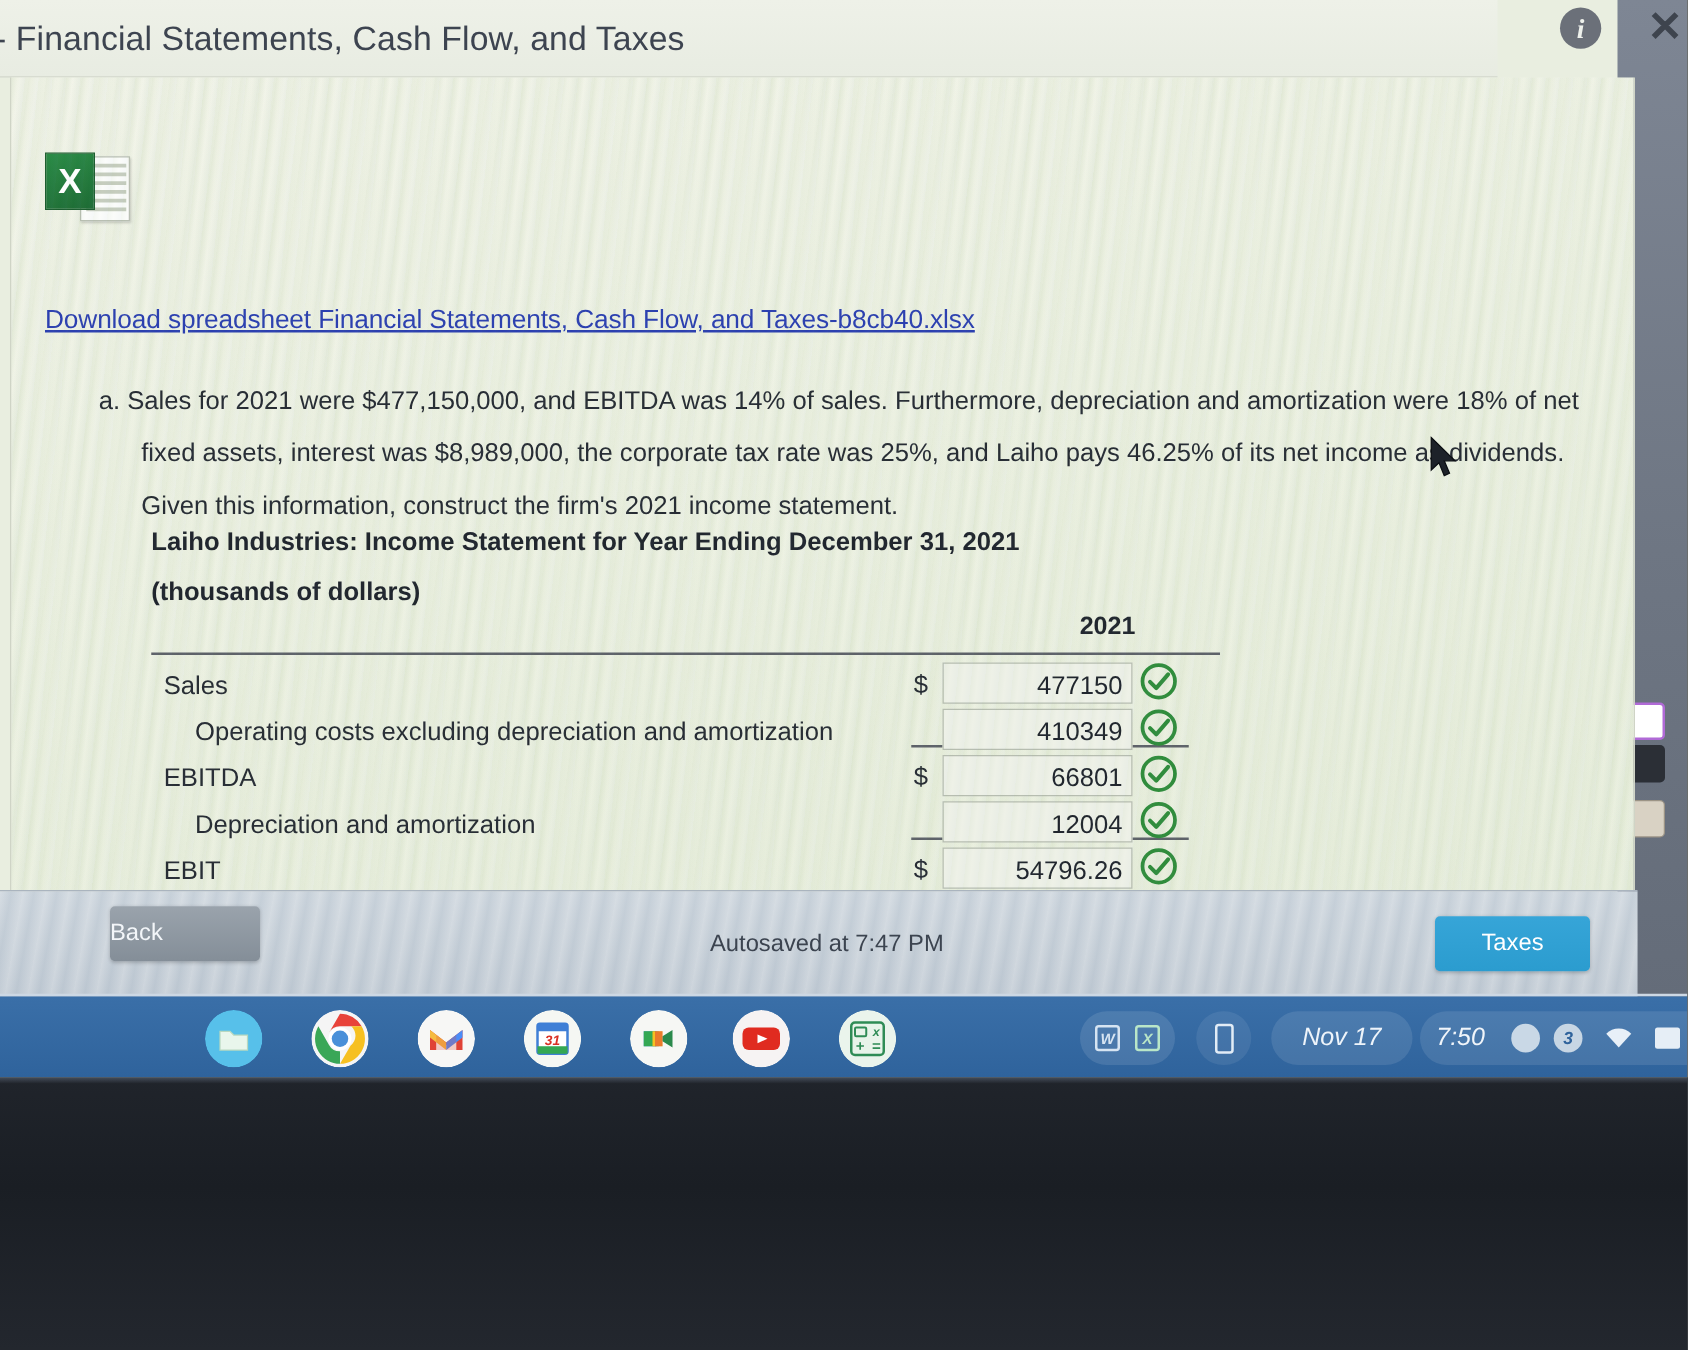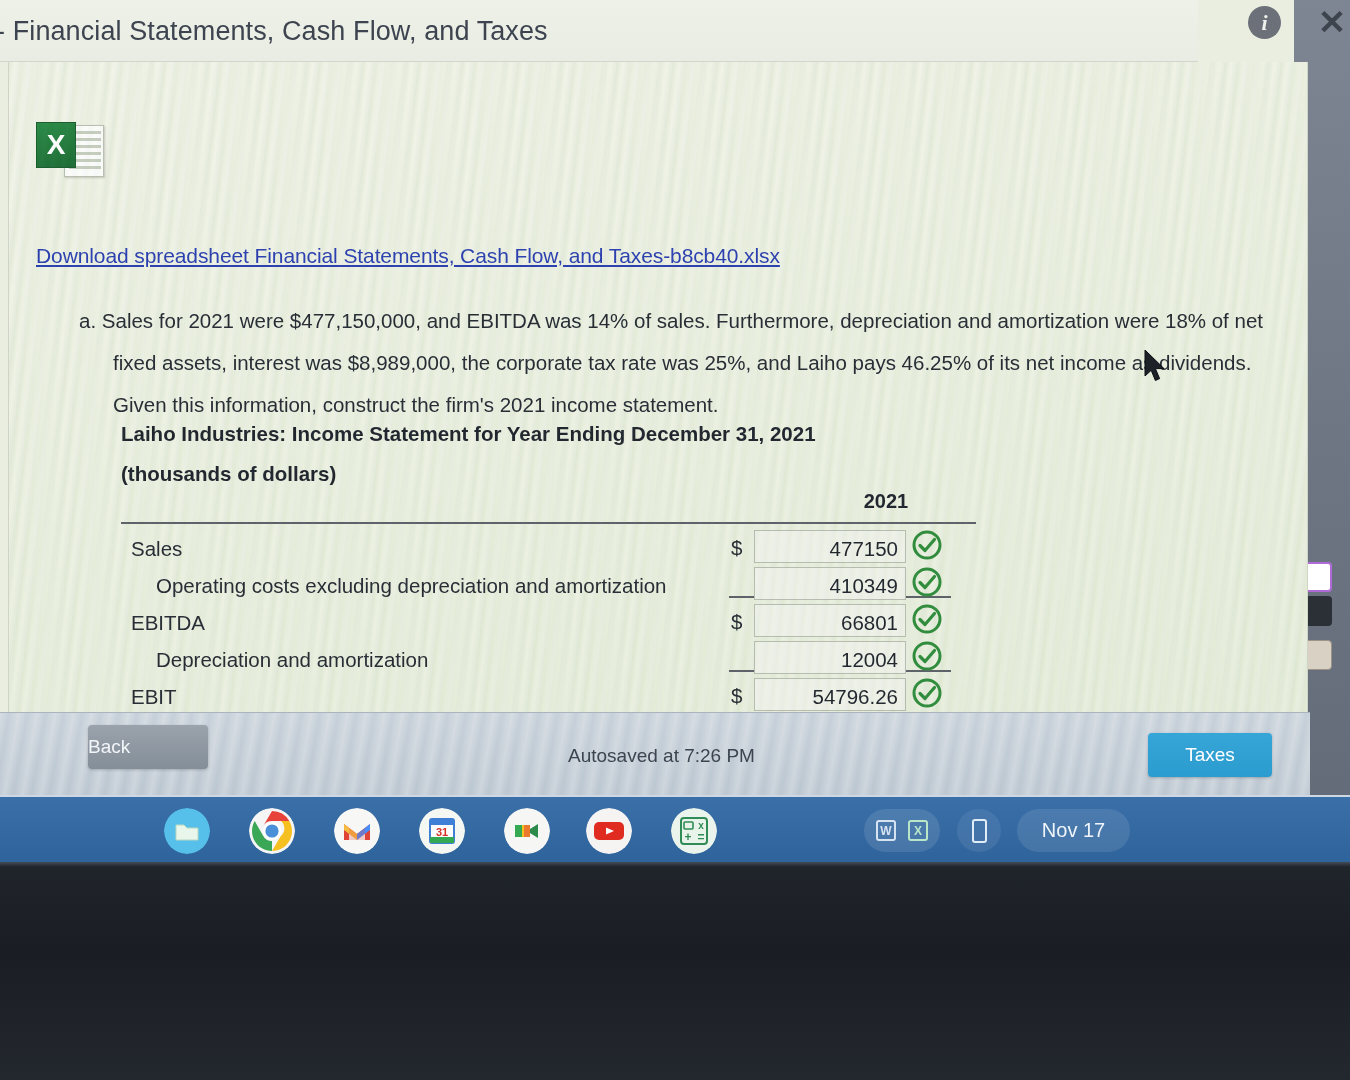--- a/index.html
+++ b/index.html
@@ -300,20 +300,21 @@
     box-shadow: 0 1px 3px rgba(0,0,0,0.22);
   }
 
   
   #shelf {
     position: absolute;
     left: 0; top: 795px;
     width: 1350px; height: 67px;
     background: linear-gradient(180deg,#3a6fa8 0%, #2f639c 100%);
     border-top: 2px solid #cdd8e4;
+    font-style: italic;
   }
   .shelf-ico {
     position: absolute;
     top: 11px;
     width: 46px; height: 46px;
     border-radius: 50%;
     overflow: hidden;
   }
   .shelf-ico svg { display:block; }
   #si-files    { left: 164px; }
@@ -530,21 +531,21 @@
       <div id="cursor">
         <svg width="26" height="36" viewBox="0 0 26 36">
           <path d="M2 1 L2 27 L8.2 21.3 L12.4 31.5 L16.6 29.6 L12.4 19.6 L21 19.6 Z" fill="#1d2229" stroke="#0b0e12" stroke-width="1"></path>
         </svg>
       </div>
 
     </div>
 
     <div id="footer">
       <div id="back-btn">Back</div>
-      <div id="autosaved">Autosaved at 7:26 PM</div>
+      <div id="autosaved">Autosaved at 7:47 PM</div>
       <div id="next-btn">Taxes</div>
     </div>
 
     <div id="shelf">
 
       <div class="shelf-ico" id="si-files">
         <svg width="46" height="46" viewBox="0 0 46 46">
           <circle cx="23" cy="23" r="23" fill="#57c0ea"></circle>
           <path d="M12 17 h8 l3 3 h11 v12 H12 Z" fill="#e9f6ec" stroke="#b8d8c0" stroke-width="1"></path>
         </svg>
@@ -616,20 +617,31 @@
         <span class="d w">W</span>
         <span class="d x">X</span>
       </div>
 
       <div id="tray-phone">
         <span class="body"></span>
       </div>
 
       <div id="tray-date">Nov 17</div>
 
+      <div id="tray-status">
+        <span id="tray-time">7:50</span>
+        <span id="tray-badge-a"></span>
+        <span id="tray-badge-b">3</span>
+        <span id="tray-wifi">
+          <svg width="26" height="20" viewBox="0 0 26 20">
+            <path d="M13 17 L3 6 A14 14 0 0 1 23 6 Z" fill="#e8f0f8"></path>
+          </svg>
+        </span>
+        <span id="tray-batt"></span>
+      </div>
 
     </div>
 
   </div>
 
   <div id="bezel"></div>
 
 </div>
 
 </body></html>

